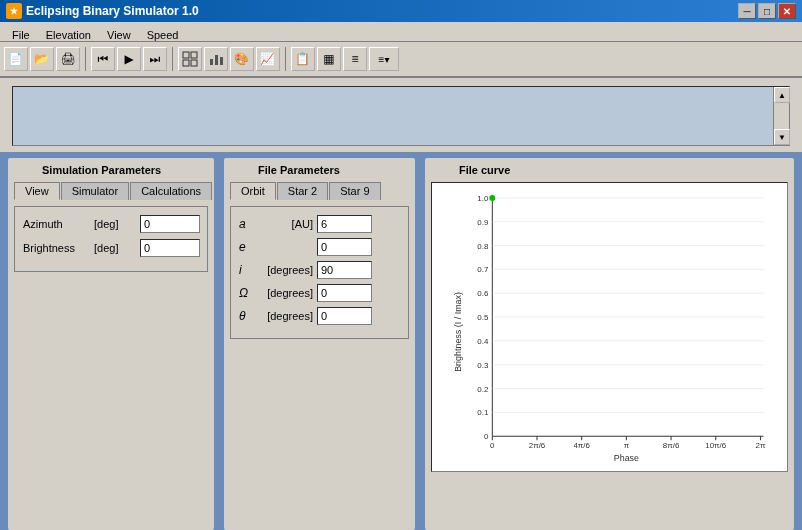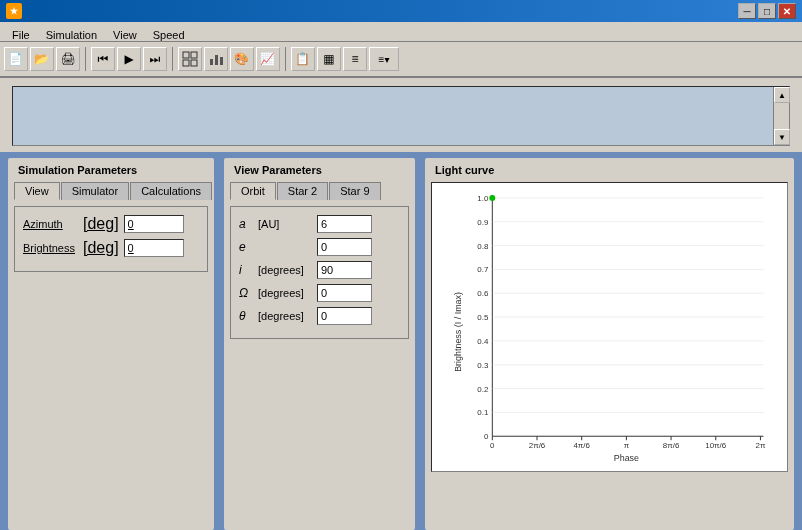--- a/index.html
+++ b/index.html
@@ -156,20 +156,21 @@
       padding: 6px;
     }
 
     .panel-title {
       font-size: 11px;
       font-weight: bold;
       color: #000;
       margin-bottom: 6px;
       background: #d4d0c8;
       padding: 0 4px;
+      margin-left: 24px;
     }
 
     
     .sim-panel {
       width: 210px;
       min-height: 280px;
     }
 
     
     .tabs {
@@ -195,30 +196,29 @@
       border: 1px solid #808080;
       padding: 8px;
       background: #d4d0c8;
     }
 
     
     .form-row {
       display: flex;
       align-items: center;
       margin-bottom: 6px;
-      gap: 5px;
-      text-decoration: underline;
+      gap: 16px;
     }
     .form-label {
       font-size: 11px;
       color: #000;
       min-width: 55px;
     }
     .form-unit {
-      font-size: 16px;
+      font-size: 11px;
       color: #000;
       min-width: 30px;
     }
     .form-input {
       width: 60px;
       height: 18px;
       border: 1px inset #808080;
       background: white;
       padding: 1px 3px;
       font-size: 11px;
@@ -260,20 +260,21 @@
       gap: 4px;
     }
     .model-label {
       font-size: 12px;
       min-width: 15px;
       font-style: italic;
     }
     .model-unit {
       font-size: 11px;
       min-width: 55px;
+      text-align: right;
     }
     .model-input {
       width: 55px;
       height: 18px;
       border: 1px inset #808080;
       background: white;
       padding: 1px 3px;
       font-size: 11px;
     }
 
@@ -298,30 +299,31 @@
     .chart-svg {
       width: 100%;
       height: 100%;
     }
   </style>
 </head>
 <body>
 
 <div class="title-bar">
   <div class="title-icon">★</div>
+  <span>Eclipsing Binary Simulator  1.0</span>
   <div class="window-controls">
     <div class="win-btn">─</div>
     <div class="win-btn">□</div>
     <div class="win-btn" style="background:#c0392b;color:white;">✕</div>
   </div>
 </div>
 
 <div class="menu-bar">
   <div class="menu-item">File</div>
-  <div class="menu-item">Simulation</div>
+  <div class="menu-item">Elevation</div>
   <div class="menu-item">View</div>
   <div class="menu-item">Speed</div>
 </div>
 
 <div class="toolbar">
   <div class="tb-btn">📄</div>
   <div class="tb-btn">📂</div>
   <div class="tb-btn">🖨</div>
   <div class="tb-sep"></div>
   <div class="tb-btn">⏮</div>
@@ -379,21 +381,21 @@
       </div>
       <div class="form-row">
         <span class="form-label">Brightness</span>
         <span class="form-unit">[deg]</span>
         <input type="text" class="form-input" value="0" style="">
       </div>
     </div>
   </div>
 
   <div class="panel model-panel">
-    <div class="panel-title">View Parameters</div>
+    <div class="panel-title">File Parameters</div>
     <div class="tabs">
       <div class="tab active">Orbit</div>
       <div class="tab">Star 2</div>
       <div class="tab">Star 9</div>
     </div>
     <div class="model-tab-content">
       <div class="model-form-row">
         <span class="model-label">a</span>
         <span class="model-unit">[AU]</span>
         <input type="text" class="model-input" value="6" style="">
@@ -415,21 +417,21 @@
       </div>
       <div class="model-form-row">
         <span class="model-label">θ</span>
         <span class="model-unit">[degrees]</span>
         <input type="text" class="model-input" value="0" style="">
       </div>
     </div>
   </div>
 
   <div class="light-panel">
-    <div class="panel-title">Light curve</div>
+    <div class="panel-title">File curve</div>
     <div class="chart-area">
       <svg class="chart-svg" viewBox="0 0 320 290">
 
         <text x="10" y="150" font-size="9" fill="#333" transform="rotate(-90, 10, 150)" text-anchor="middle">Brightness (I / Imax)</text>
 
         <text x="38" y="258" font-size="8" fill="#333" text-anchor="end">0</text>
         <text x="38" y="234" font-size="8" fill="#333" text-anchor="end">0.1</text>
         <text x="38" y="210" font-size="8" fill="#333" text-anchor="end">0.2</text>
         <text x="38" y="186" font-size="8" fill="#333" text-anchor="end">0.3</text>
         <text x="38" y="162" font-size="8" fill="#333" text-anchor="end">0.4</text>

